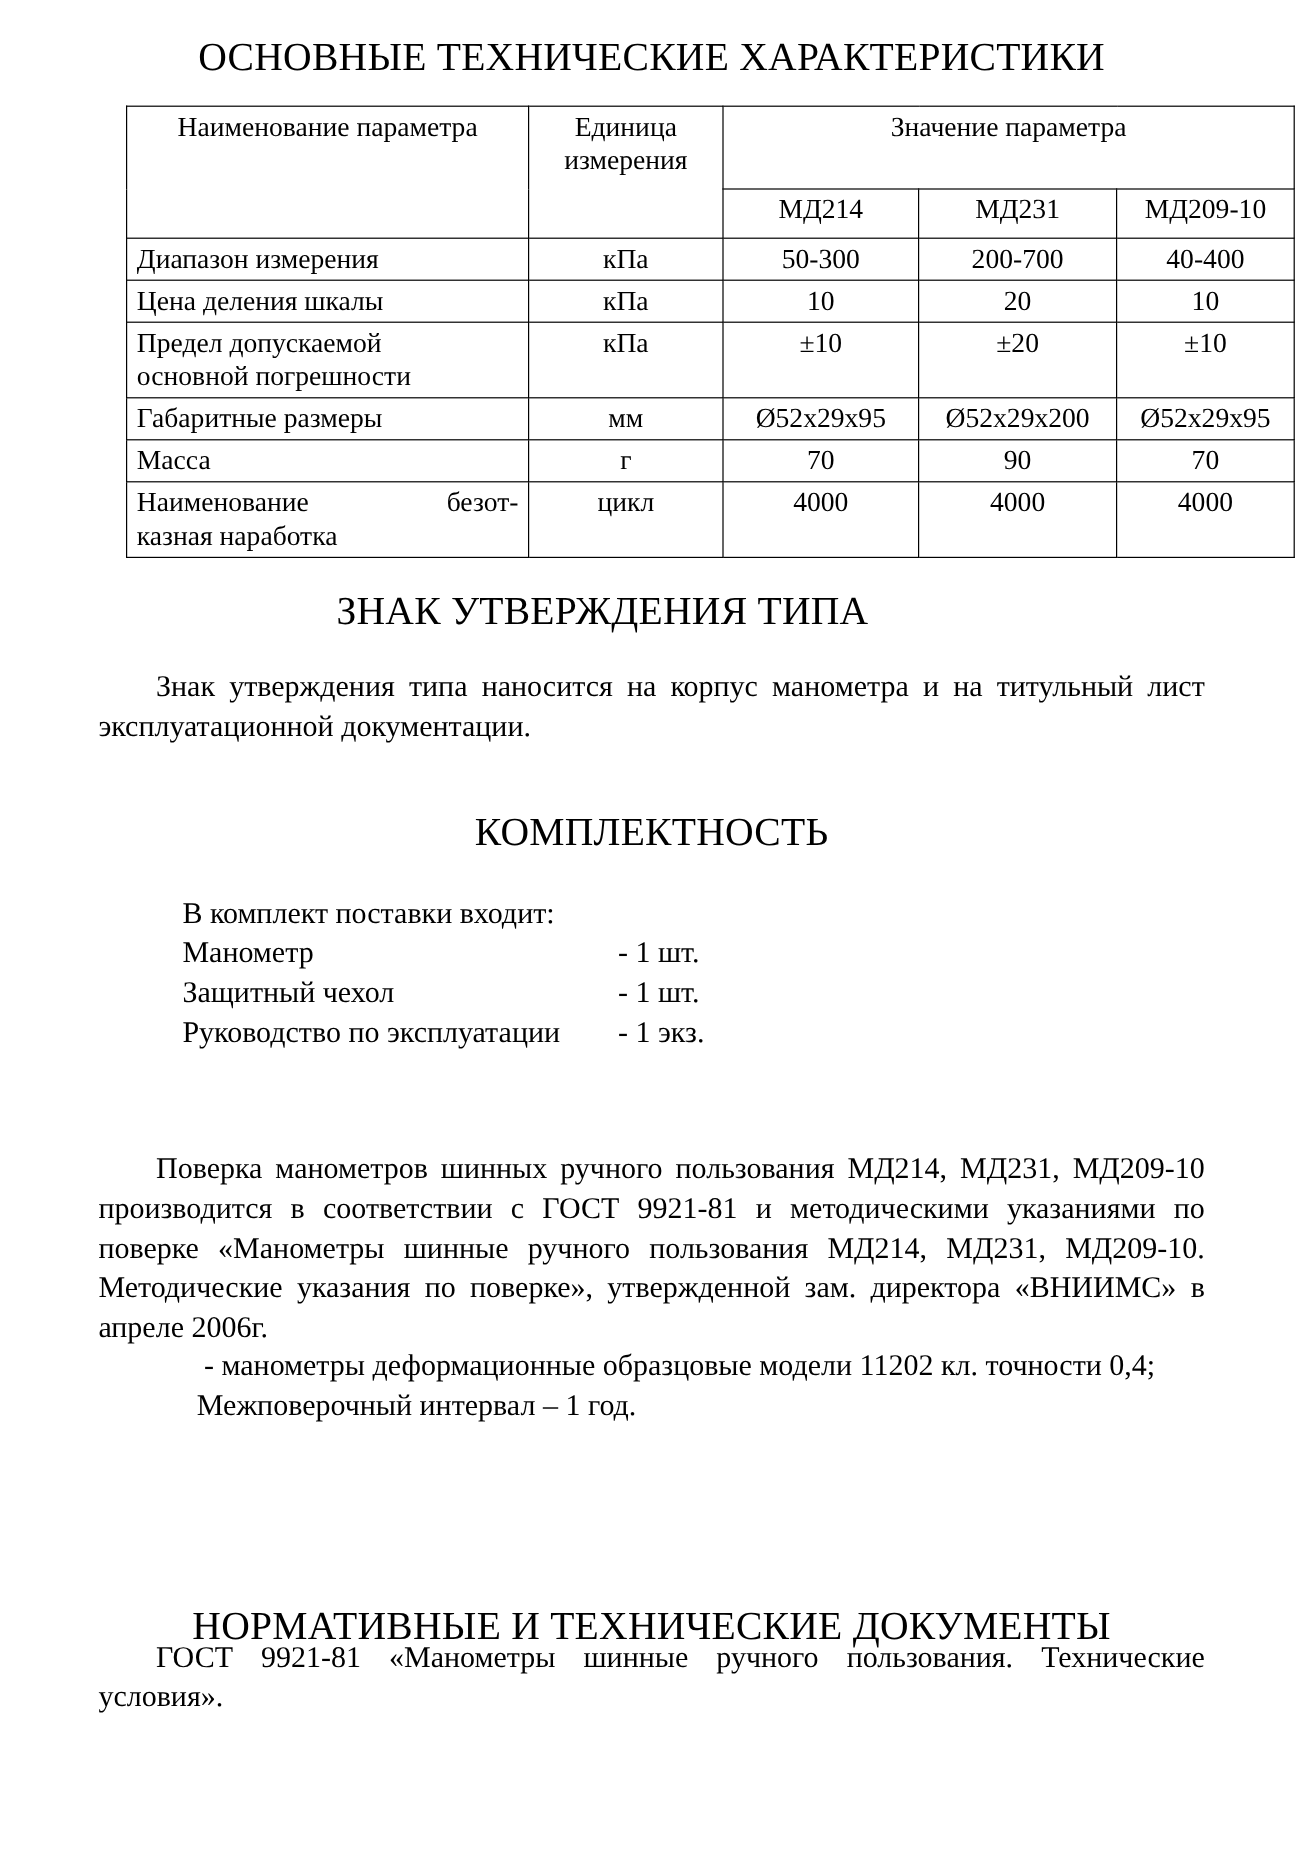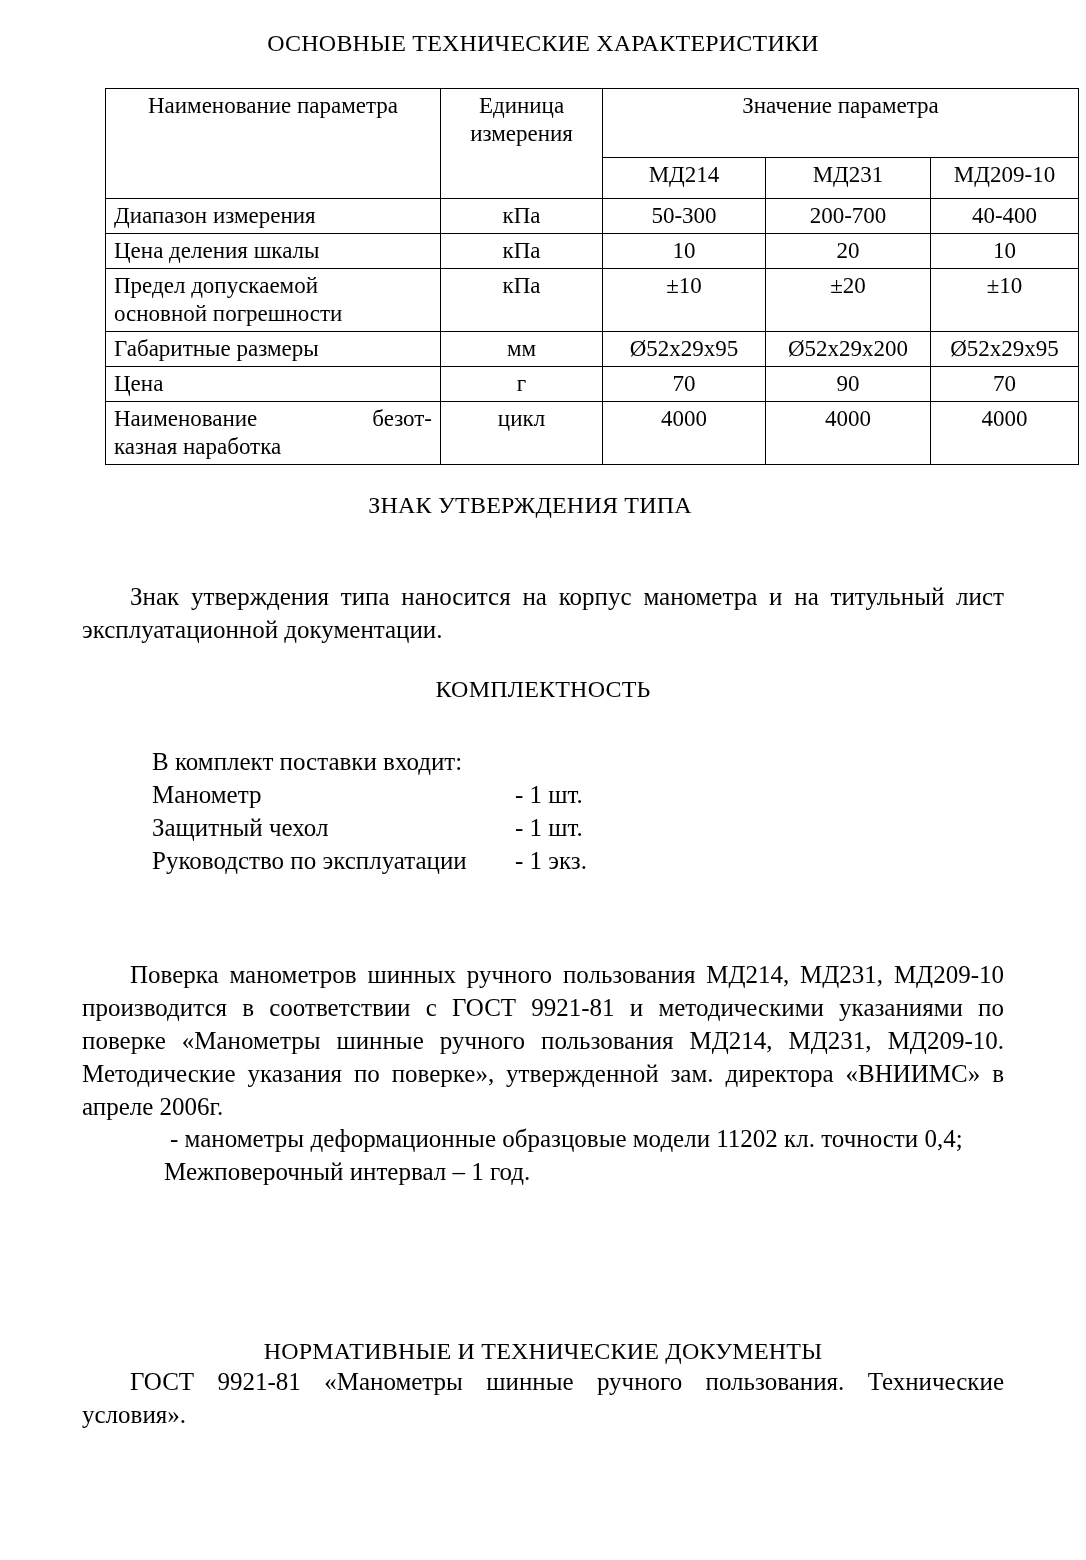--- a/index.html
+++ b/index.html
@@ -15,31 +15,31 @@
     background: #ffffff;
     color: #000000;
     font-family: "Liberation Serif", "DejaVu Serif", serif;
     overflow: hidden;
     box-sizing: border-box;
   }
 
   
   .section-title {
     text-align: center;
-    font-size: 24px;
+    font-size: 33px;
     font-weight: normal;
     letter-spacing: 0.2px;
     white-space: nowrap;
   }
 
   
   .blk { position: absolute; }
 
   #title-main      { left: 0;    top: 30px;  width: 1086px; }
-  #title-mark      { left: 0;    top: 492px; width: 1004px; padding-left: 28px; }
+  #title-mark      { left: 0;    top: 492px; width: 1004px; }
   #title-kit       { left: 0;    top: 676px; width: 1086px; }
   #title-verif     { left: 0;    top: 897px; width: 1086px; }
   #title-docs      { left: 0;    top: 1306px;width: 1086px; margin-top: 32px; }
 
   
   #spec-table-wrap { left: 105px; top: 88px; width: 973px; }
 
   table.spec {
     border-collapse: collapse;
     width: 973px;
@@ -75,21 +75,21 @@
 
   
   .para {
     font-size: 25px;
     line-height: 33px;
     text-align: justify;
     text-justify: inter-word;
   }
   .para .indent { display: inline-block; width: 48px; }
 
-  #p-mark   { left: 82px; top: 580px; width: 922px; }
+  #p-mark   { left: 82px; top: 556px; width: 922px; }
   #p-verif  { left: 82px; top: 958px; width: 922px; }
 
   
   #kit-list { left: 152px; top: 745px; width: 560px; font-size: 25px; line-height: 33px; }
   .kit-line { display: block; position: relative; height: 33px; white-space: nowrap; }
   .kit-qty  { position: absolute; left: 363px; top: 0; }
 
   
   #verif-list { left: 82px; top: 1122px; width: 922px; font-size: 25px; line-height: 33px; }
   .vl { display: block; white-space: nowrap; }
@@ -158,21 +158,21 @@
           <td class="c-val">±10</td>
         </tr>
         <tr class="row-norm">
           <td class="c-name">Габаритные размеры</td>
           <td class="c-unit">мм</td>
           <td class="c-val">Ø52х29х95</td>
           <td class="c-val">Ø52х29х200</td>
           <td class="c-val">Ø52х29х95</td>
         </tr>
         <tr class="row-norm">
-          <td class="c-name">Цена</td>
+          <td class="c-name">Масса</td>
           <td class="c-unit">г</td>
           <td class="c-val">70</td>
           <td class="c-val">90</td>
           <td class="c-val">70</td>
         </tr>
         <tr class="row-tall">
           <td class="c-name">
             <span class="justify-spread" style="display:block;">Наименование   безот-</span>
             <span>казная наработка</span>
           </td>

